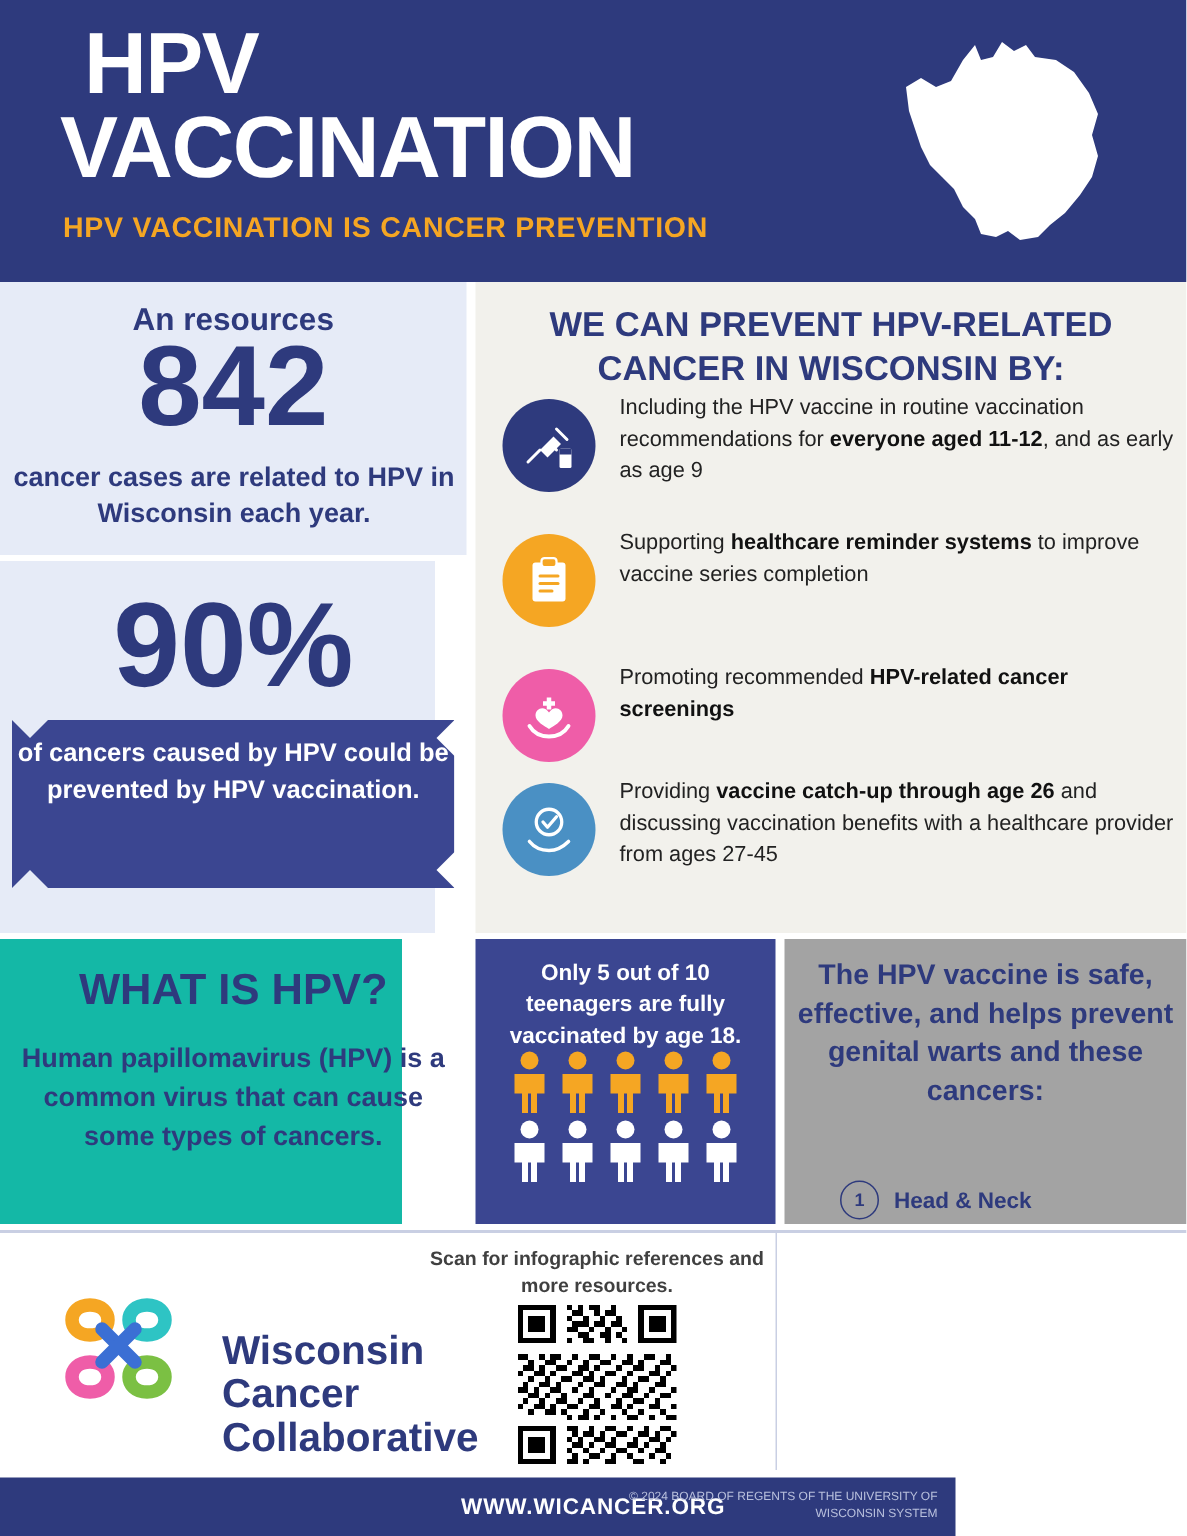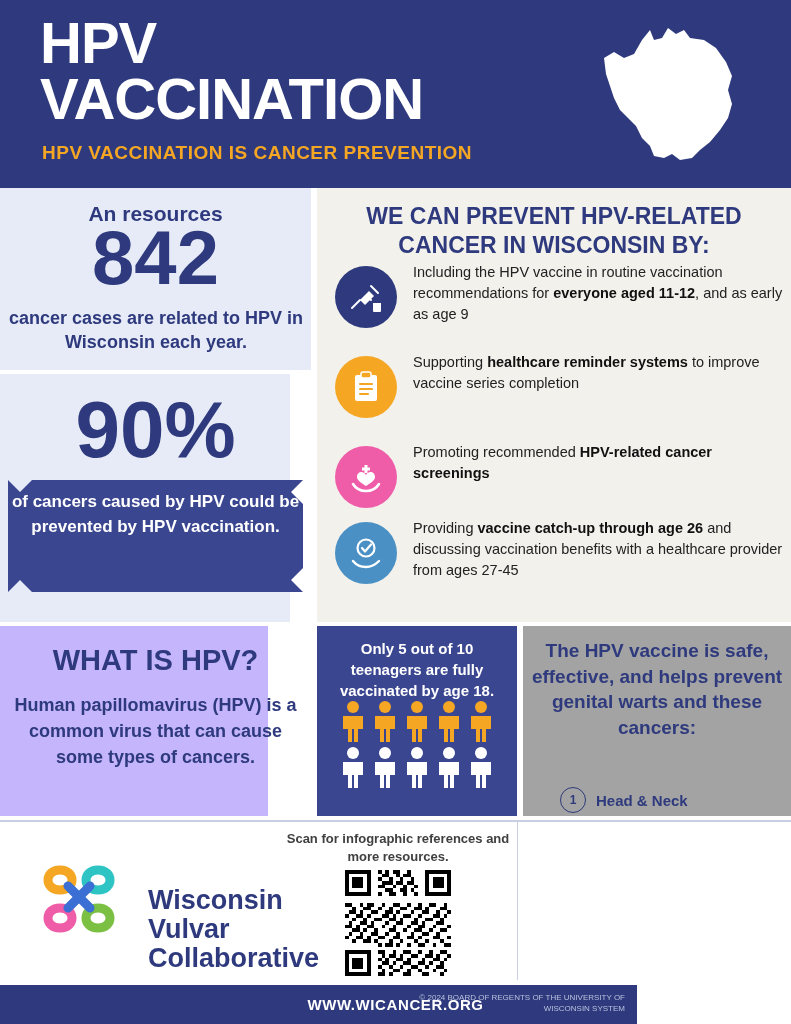--- a/index.html
+++ b/index.html
@@ -11,21 +11,21 @@
     position:relative;
   }
   .page{position:relative;width:791px;height:1024px;}
 
   
   .header{
     position:absolute;left:0;top:0;width:791px;height:188px;
     background:#2e3a7d;
   }
   .title1{
-    position:absolute;left:40px;top:14px;
+    position:absolute;left:56px;top:14px;
     font-size:58px;font-weight:bold;color:#ffffff;letter-spacing:-1px;line-height:1;
   }
   .title2{
     position:absolute;left:40px;top:70px;
     font-size:58px;font-weight:bold;color:#ffffff;letter-spacing:-1px;line-height:1;
   }
   .subtitle{
     position:absolute;left:42px;top:142px;
     font-size:19px;font-weight:bold;color:#f5a623;letter-spacing:0.5px;
   }
@@ -83,21 +83,21 @@
   }
   .item-text{
     position:absolute;left:78px;top:-4px;width:372px;
     font-size:14.5px;color:#222;line-height:1.45;
   }
   .item-text b{color:#111;}
 
   
   .whatis{
     position:absolute;left:0;top:626px;width:268px;height:190px;
-    background:#c4b5fd;
+    background:#14b8a6;
   }
   .whatis h2{
     margin:0;position:absolute;left:0;top:18px;width:311px;text-align:center;
     font-size:29px;font-weight:bold;color:#2e3a7d;
   }
   .whatis p{
     margin:0;position:absolute;left:14px;top:66px;width:283px;text-align:center;
     font-size:18px;font-weight:bold;color:#2e3a7d;line-height:1.45;
   }
 
@@ -344,21 +344,21 @@
           <path d="M30,14 C14,14 14,34 30,34 C46,34 46,14 30,14 Z" stroke="#f5a623"></path>
           <path d="M68,14 C52,14 52,34 68,34 C84,34 84,14 68,14 Z" stroke="#2ec4c4"></path>
           <path d="M30,52 C14,52 14,72 30,72 C46,72 46,52 30,52 Z" stroke="#ef5da8"></path>
           <path d="M68,52 C52,52 52,72 68,72 C84,72 84,52 68,52 Z" stroke="#7bc043"></path>
           <path d="M38,30 C46,38 52,44 60,52" stroke="#3b6fd4"></path>
           <path d="M60,30 C52,38 46,44 38,52" stroke="#3b6fd4"></path>
         </g>
       </svg>
       <div class="logo-text">
         <div>Wisconsin</div>
-        <div>Vulvar</div>
+        <div>Cancer</div>
         <div>Collaborative</div>
       </div>
     </div>
 
     <div class="qr-label">Scan for infographic references and more resources.</div>
     <svg class="qr" viewBox="0 0 29 29" shape-rendering="crispEdges">
       <rect width="29" height="29" fill="#ffffff"></rect>
       <g fill="#000000">
         <rect x="0" y="0" width="7" height="7"></rect>
           <rect x="1" y="1" width="5" height="5" fill="#fff"></rect>

